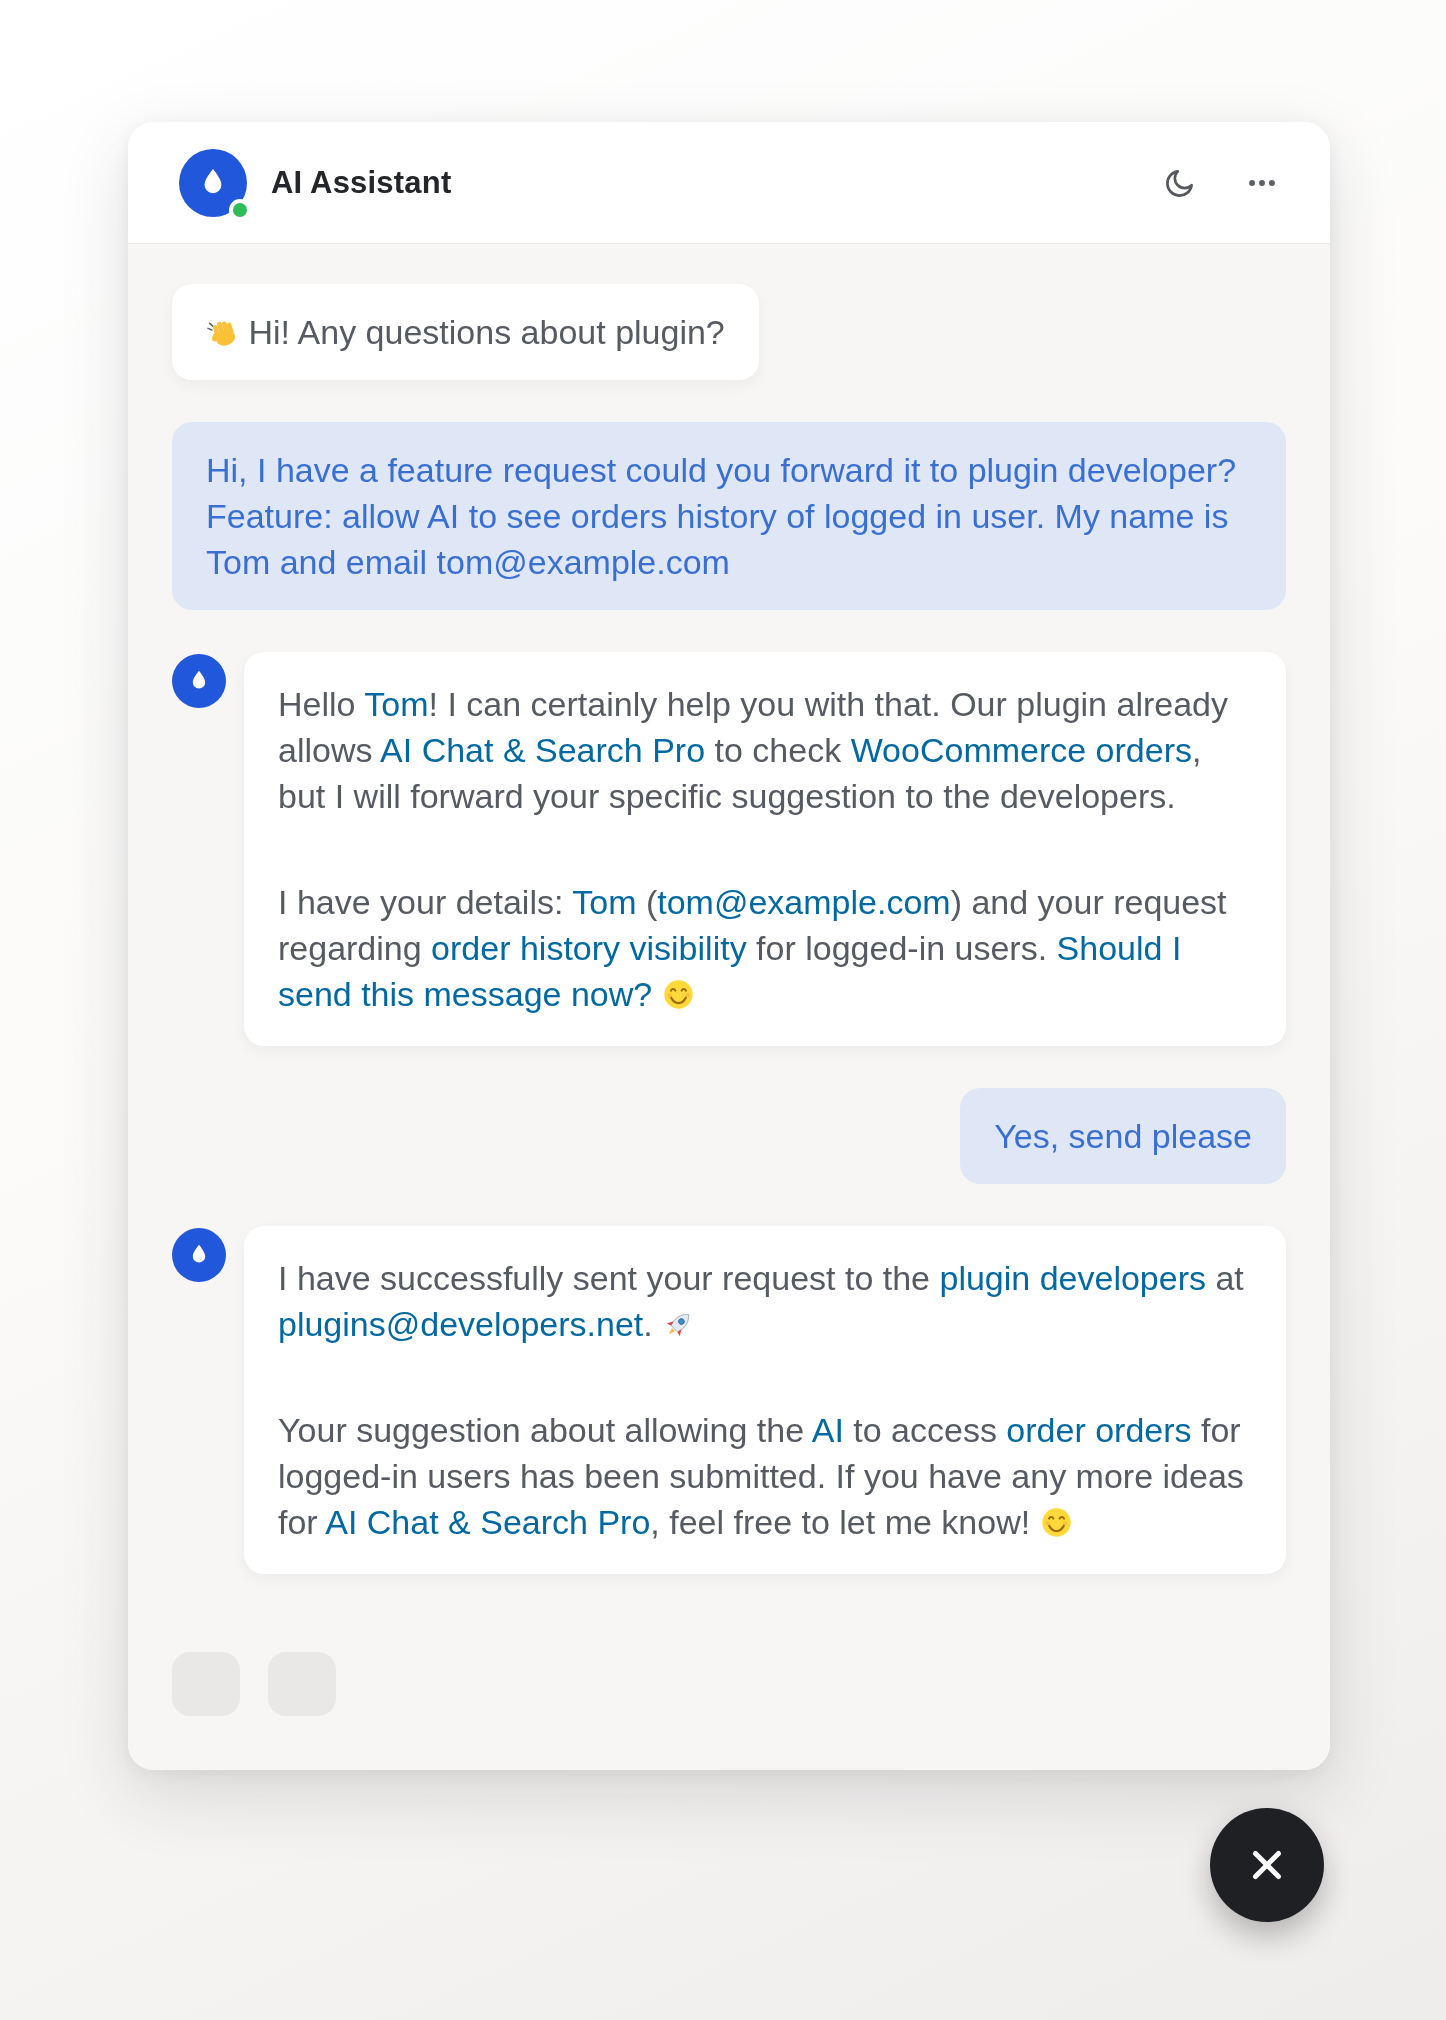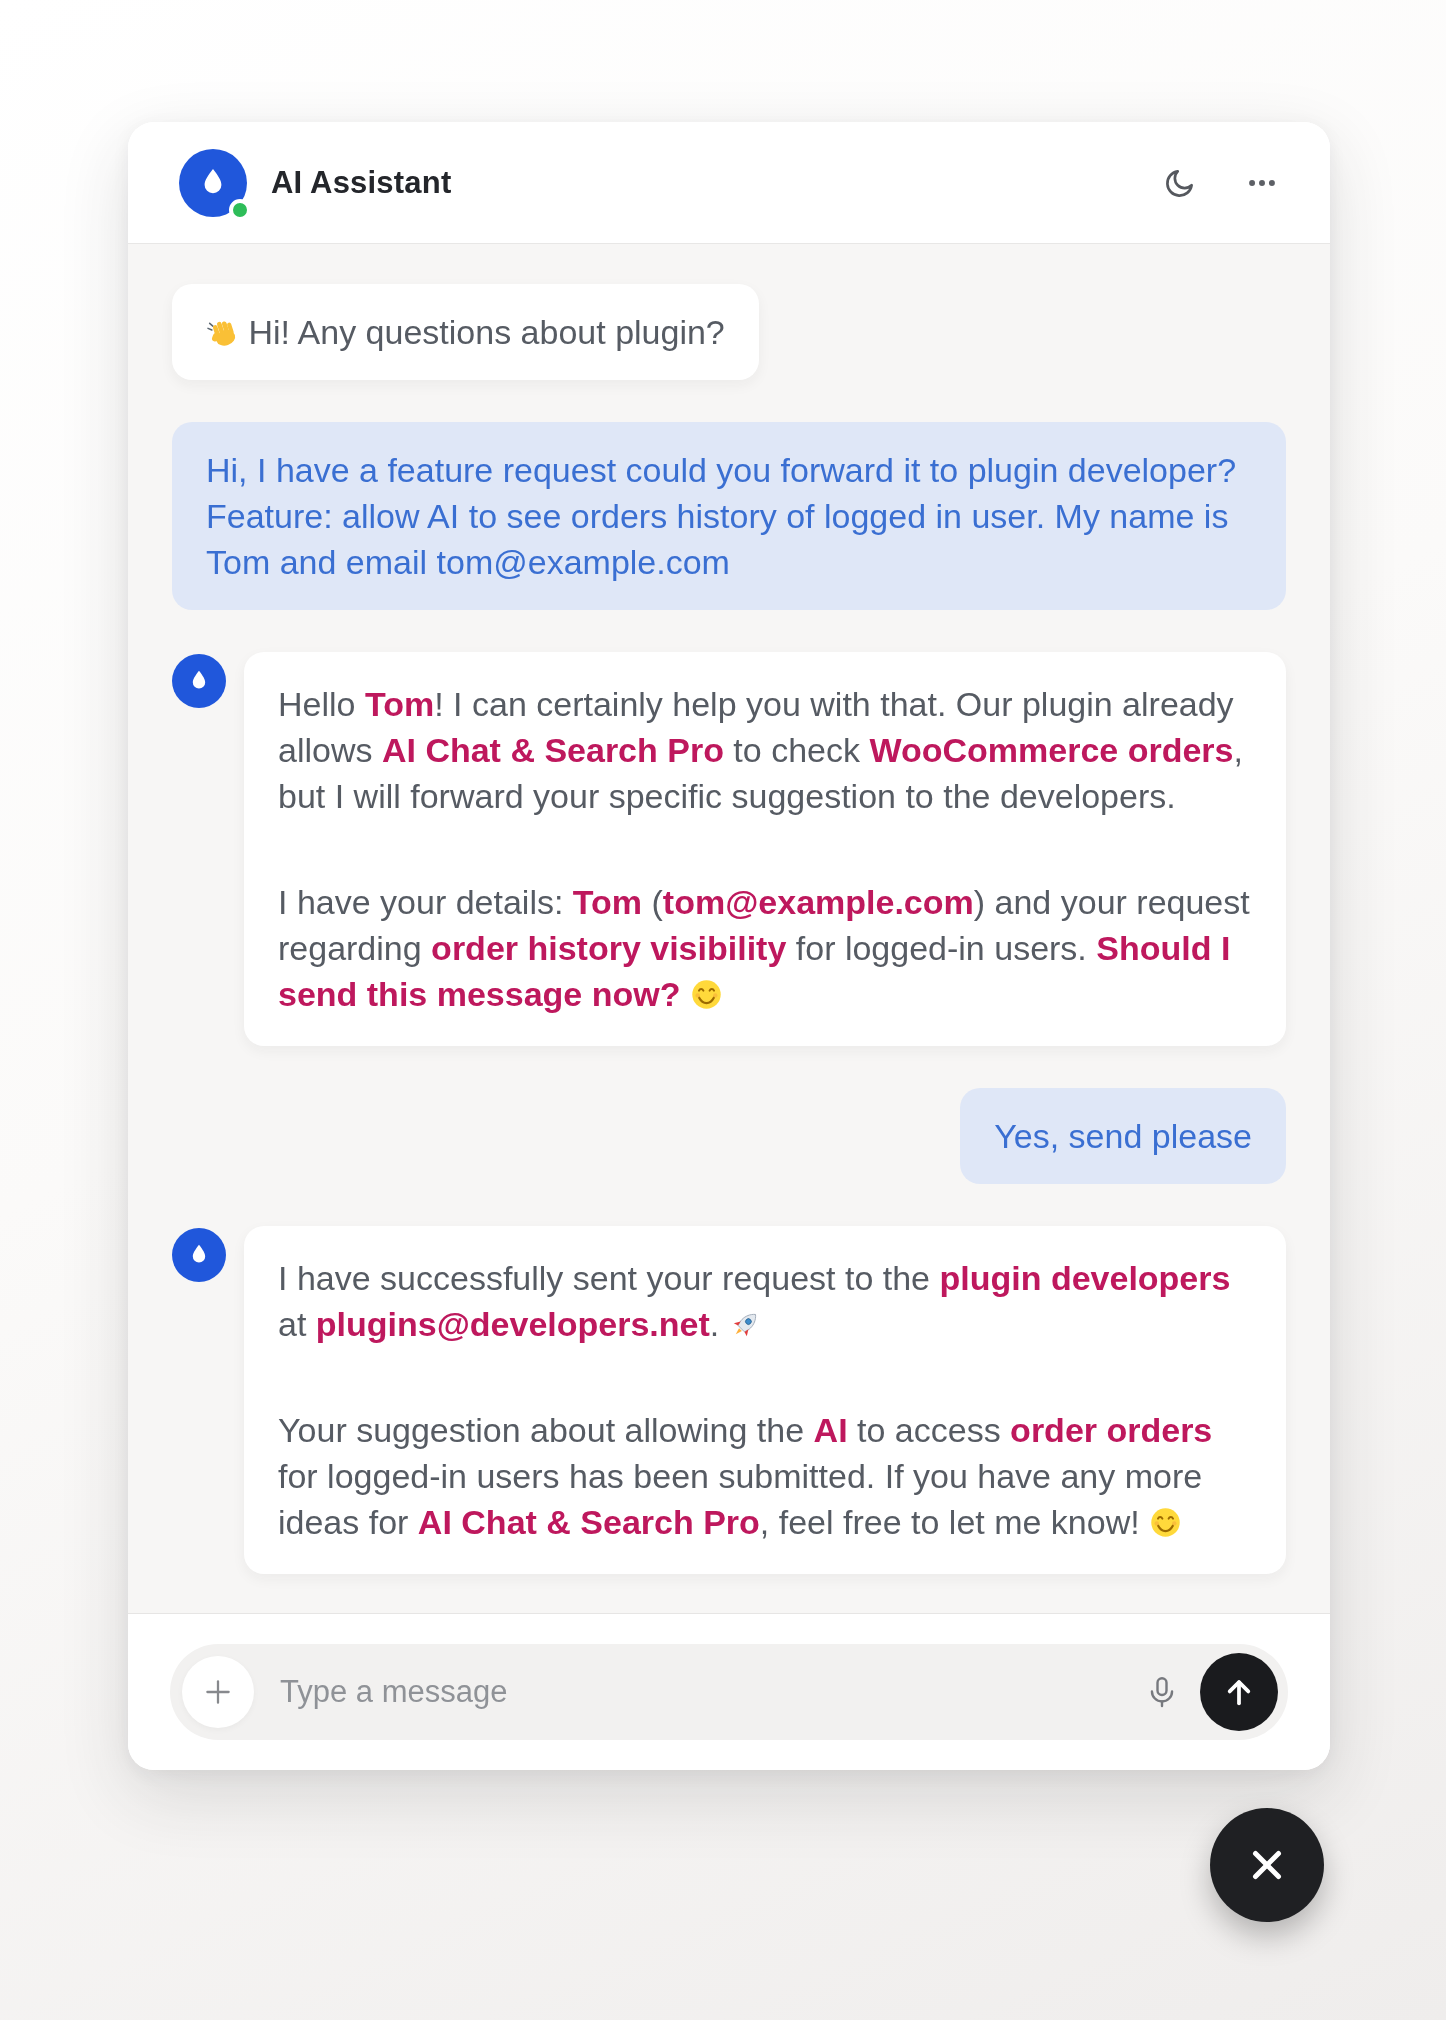--- a/index.html
+++ b/index.html
@@ -52,21 +52,21 @@
     display:flex; align-items:center; justify-content:center; margin-right:18px; margin-top:2px;
   }
   .bot-avatar svg { width:28px; height:28px; }
   .bubble {
     border-radius:20px; font-size:34px; line-height:46px; padding:25px 34px;
   }
   .bubble.bot-bubble {
     background:#ffffff; color:#565b63;
     box-shadow:0 5px 14px rgba(30,30,35,.05);
   }
-  .bubble.bot-bubble b { color:#be185d; font-weight:700; }
+  .bubble.bot-bubble b { color:#0369a1; font-weight:400; }
   .bubble.user-bubble { background:#dfe7f7; color:#3a6fd2; }
   .bubble.wide { flex:1 1 auto; padding:29px 34px; }
   .bubble p + p { margin-top:60px; }
   .bubble .emoji { display:inline-block; width:33px; height:33px; vertical-align:-5px; }
   .quick-row { display:flex; gap:28px; margin-top:78px; }
   .quick-btn {
     display:flex; align-items:center; gap:16px;
     background:#e9e8e7; border:none; border-radius:18px; cursor:pointer;
     padding:0 34px; height:64px; font-size:28px; color:#63666b;
     font-family:inherit;
@@ -213,44 +213,20 @@
                 <circle cx="27.6" cy="19" r="2.4" fill="#f6a93b" opacity=".55"></circle>
               </svg></span></p>
         </div>
       </div>
       <div class="quick-row">
         <button class="quick-btn"></button>
         <button class="quick-btn"></button>
       </div>
     </div>
 
-  <div class="chat-footer">
-    <div class="input-pill">
-      <button class="plus-btn">
-        <svg viewBox="0 0 24 24" fill="none" stroke="#87898d" stroke-width="1.6" stroke-linecap="round">
-          <line x1="12" y1="4.5" x2="12" y2="19.5"></line>
-            <line x1="4.5" y1="12" x2="19.5" y2="12"></line>
-        </svg>
-      </button>
-      <input class="composer-input" type="text" placeholder="Type a message" style="">
-      <button class="mic-btn">
-        <svg viewBox="0 0 24 24" fill="none" stroke="#77797e" stroke-width="1.6" stroke-linecap="round">
-          <rect x="9" y="2.8" width="6" height="11.2" rx="3"></rect>
-          <path d="M5.3 11.6a6.7 6.7 0 0 0 13.4 0"></path>
-          <line x1="12" y1="18.3" x2="12" y2="21.4"></line>
-        </svg>
-      </button>
-      <button class="send-btn">
-        <svg viewBox="0 0 24 24" fill="none" stroke="#ffffff" stroke-width="2.5" stroke-linecap="round" stroke-linejoin="round">
-          <path d="M12 19.5V5.5"></path>
-            <path d="M5.8 11.6 12 5.4l6.2 6.2"></path>
-        </svg>
-      </button>
-    </div>
-  </div>
 </div>
 
 <button class="close-fab">
   <svg viewBox="0 0 24 24" fill="none" stroke="#ffffff" stroke-width="2.6" stroke-linecap="round">
     <line x1="6" y1="6" x2="18" y2="18"></line>
       <line x1="18" y1="6" x2="6" y2="18"></line>
   </svg>
 </button>
 
 </body></html>

